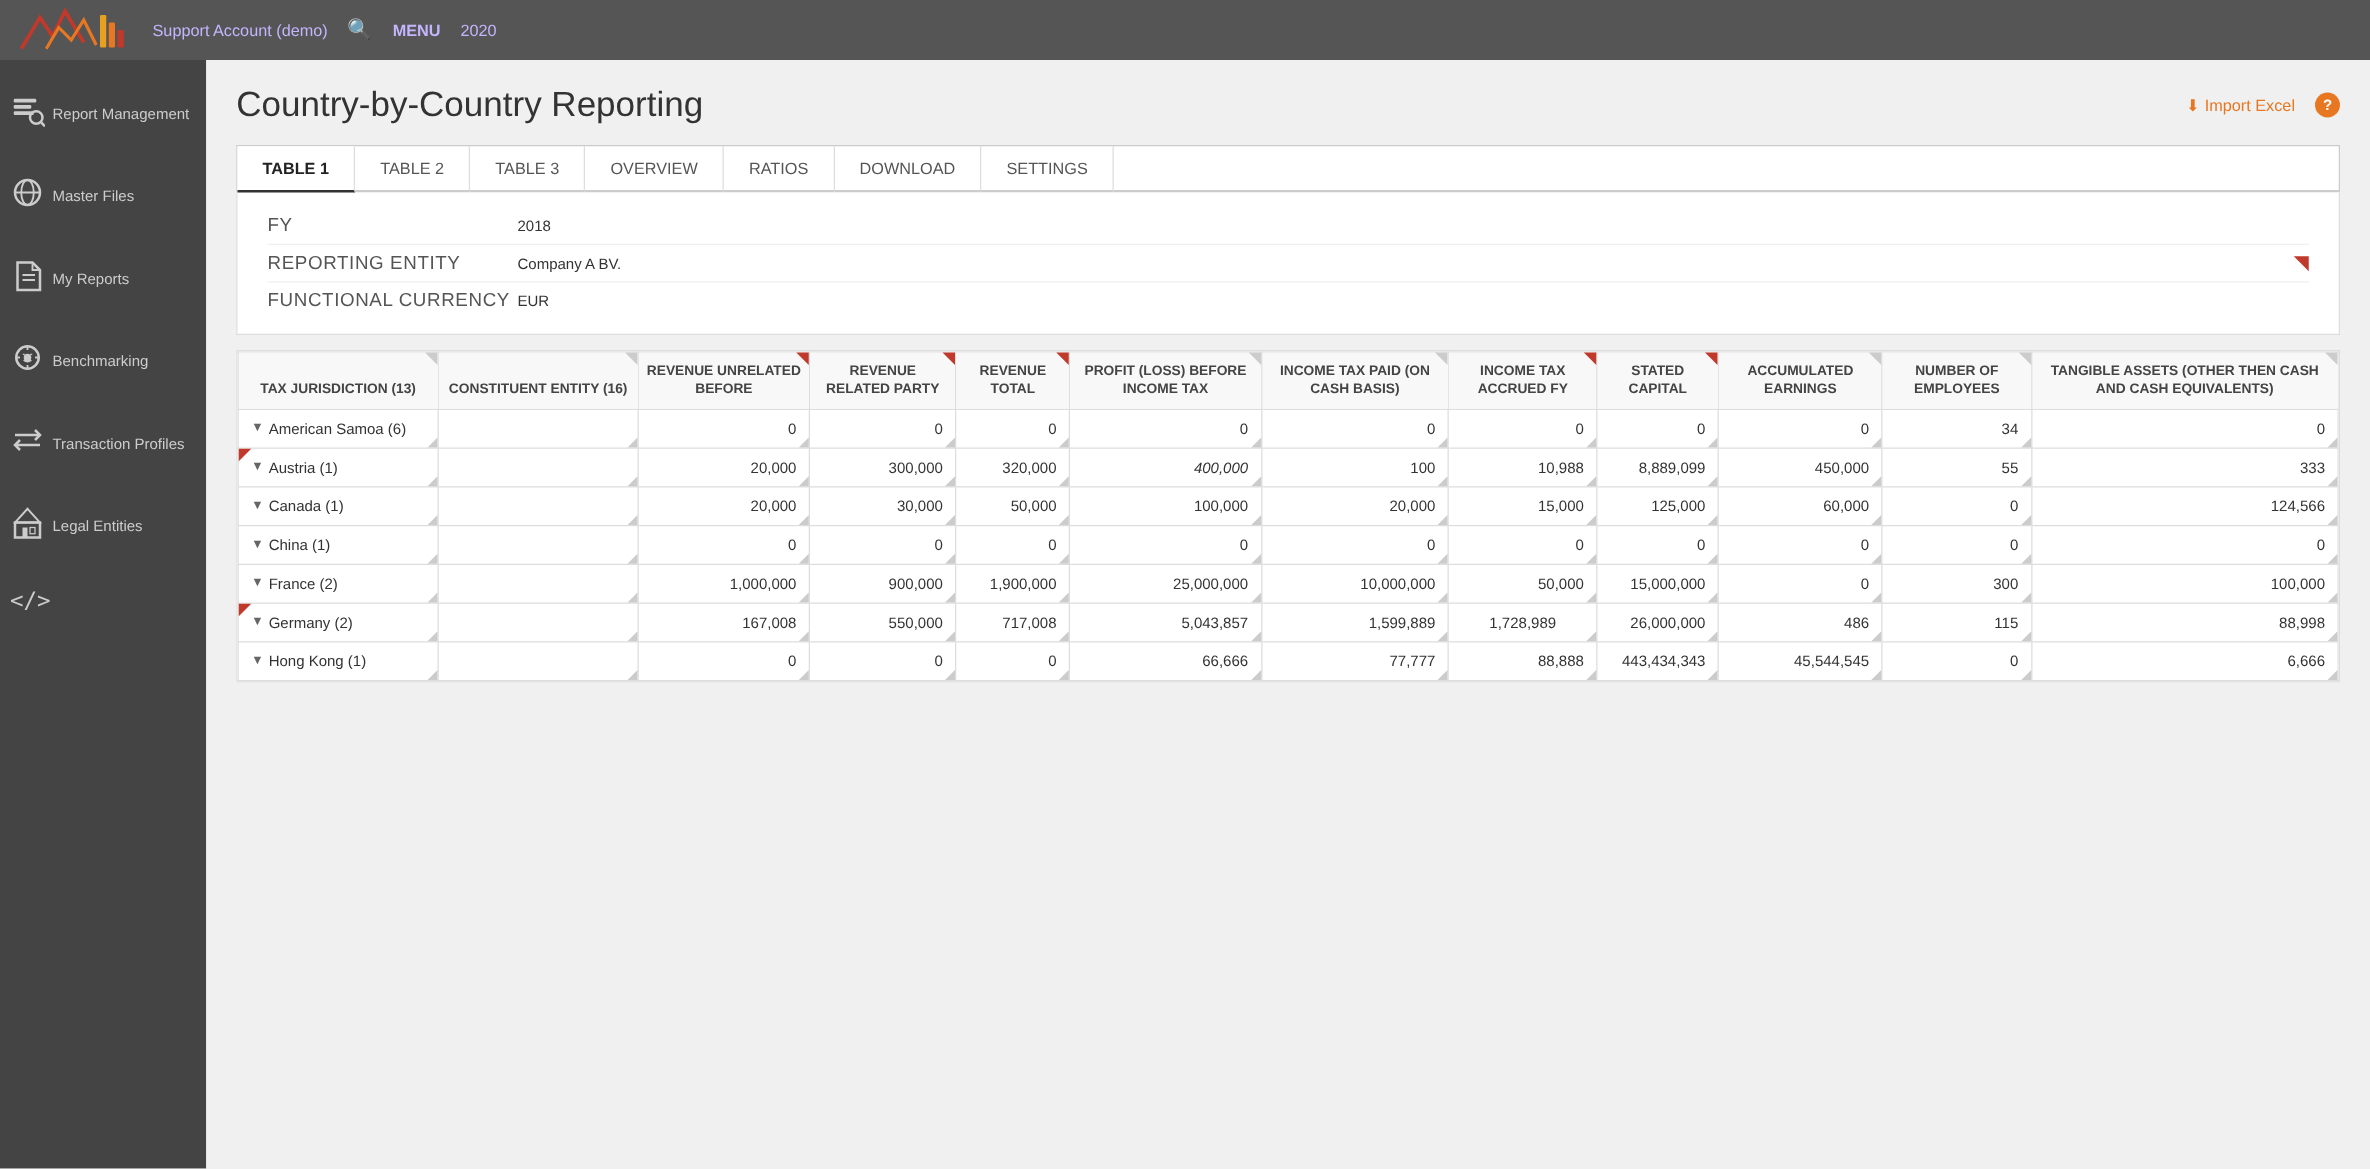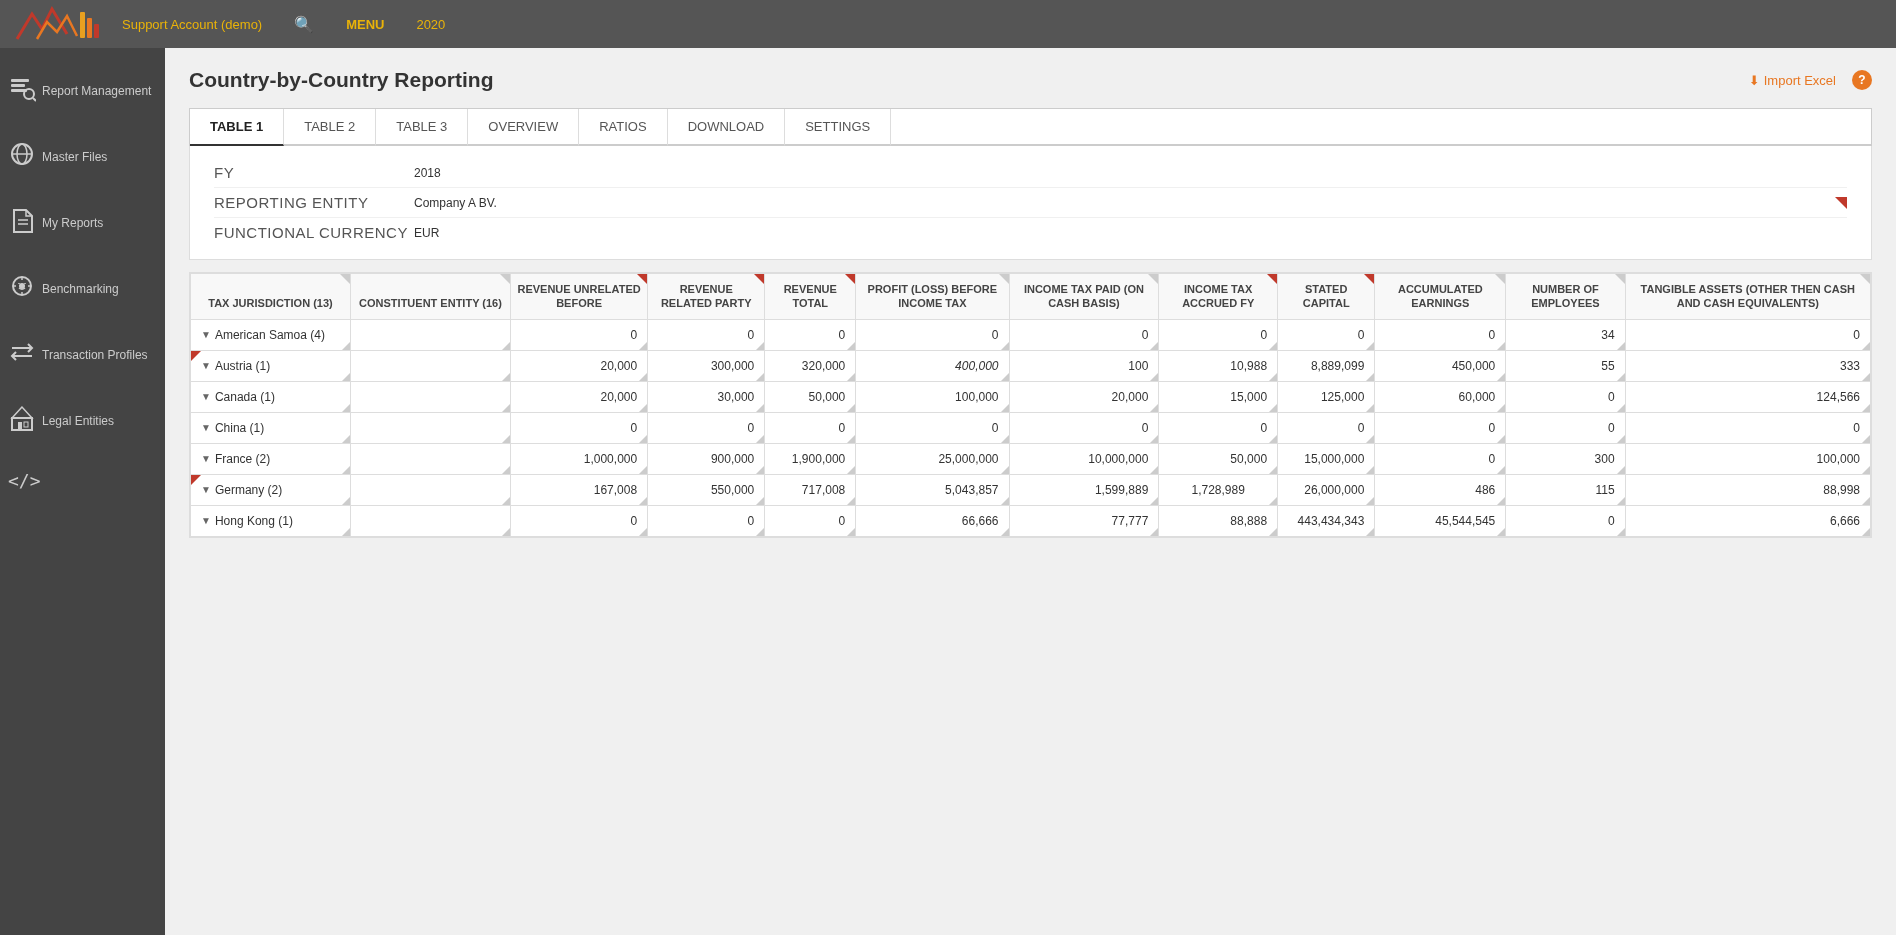--- a/index.html
+++ b/index.html
@@ -29,23 +29,23 @@
     .top-nav .nav-links a {
       color: #fff;
       text-decoration: none;
       font-size: 13px;
       font-weight: bold;
       letter-spacing: 0.5px;
     }
     .top-nav .nav-right {
       display: flex;
       align-items: center;
-      gap: 32px;
+      gap: 16px;
       font-size: 13px;
-      color: #eab308;
+      color: #c4b5fd;
     }
 
     
     .main-layout {
       display: flex;
       flex: 1;
       overflow: hidden;
     }
 
     
@@ -84,22 +84,22 @@
     }
 
     
     .page-header {
       display: flex;
       align-items: center;
       justify-content: space-between;
       margin-bottom: 16px;
     }
     .page-title {
-      font-size: 21px;
-      font-weight: 700;
+      font-size: 28px;
+      font-weight: 400;
       color: #333;
     }
     .import-excel-btn {
       color: #e87722;
       cursor: pointer;
       font-size: 13px;
       display: flex;
       align-items: center;
       gap: 4px;
     }
@@ -436,21 +436,21 @@
               <span>TANGIBLE ASSETS (OTHER THEN CASH AND CASH EQUIVALENTS)</span>
             </th>
           </tr>
         </thead>
         <tbody id="table-body">
 
         <tr>
               <td style="text-align: left; position: relative;">
                 <div class="jurisdiction-cell">
                   <span class="chevron">▼</span>
-                  <span>American Samoa (4)</span>
+                  <span>American Samoa (6)</span>
                 </div>
                 <div class="td-corner"></div>
               </td>
               <td style="text-align: left; position: relative;">
                 <div class="td-corner"></div>
               </td>
               <td style="text-align: right; position: relative;">0<div class="td-corner"></div></td>
               <td style="text-align: right; position: relative;">0<div class="td-corner"></div></td>
               <td style="text-align: right; position: relative;">0<div class="td-corner"></div></td>
               <td style="text-align: right; position: relative;">0<div class="td-corner"></div></td>

